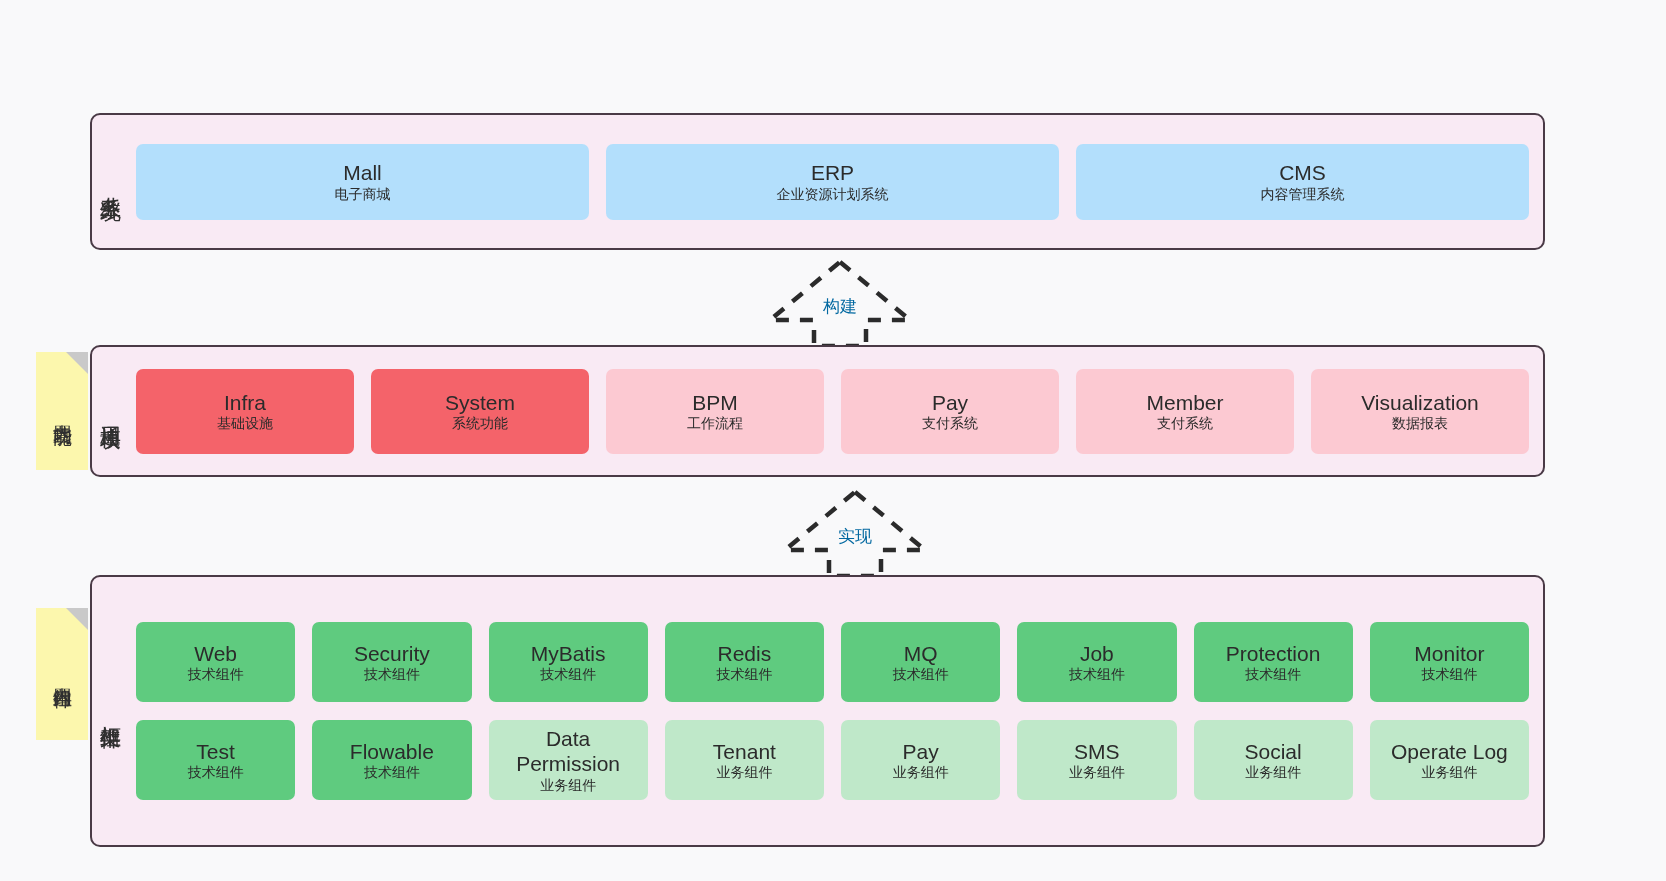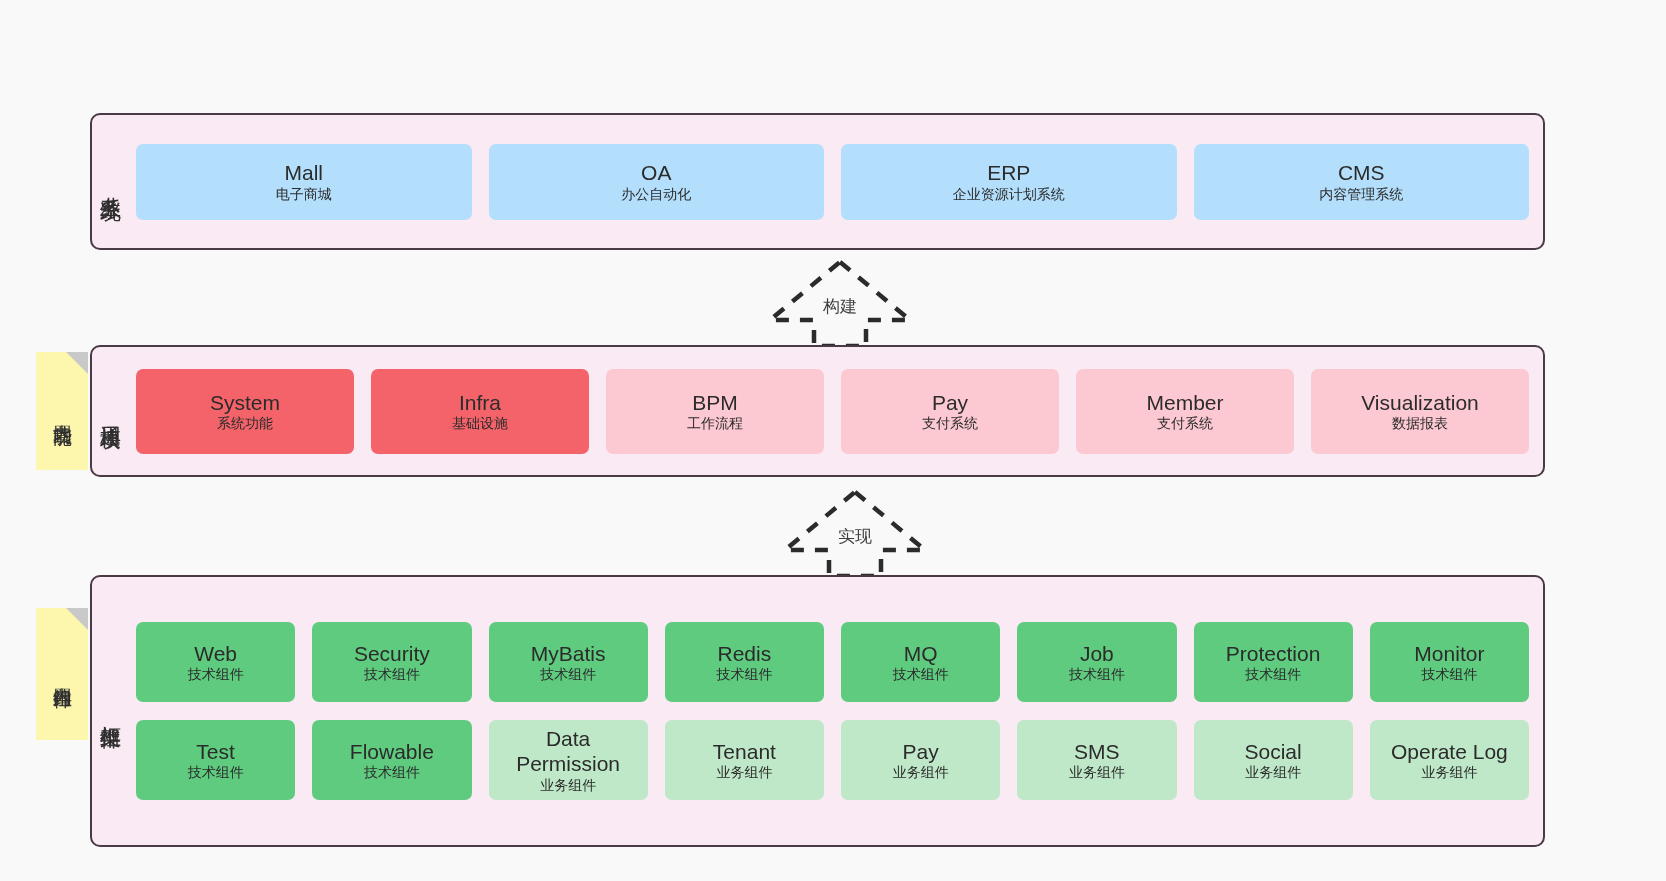--- a/index.html
+++ b/index.html
@@ -137,21 +137,21 @@
   .connector {
     position: absolute;
     pointer-events: none;
   }
   .connector .conn-label {
     position: absolute;
     left: 0;
     right: 0;
     text-align: center;
     font-size: 17px;
-    color: #404040;
+    color: #0369a1;
     user-select: none;
   }
   .conn-build { left: 742px; top: 258px; width: 196px; height: 90px; }
   .conn-build .conn-label { top: 37px; }
   .conn-impl  { left: 757px; top: 488px; width: 196px; height: 90px; }
   .conn-impl  .conn-label { top: 37px; }
 </style>
 </head>
 <body>
 
@@ -159,24 +159,20 @@
 
   <div class="layer layer-top">
     <div class="layer-label">业务系统</div>
     <div class="layer-body">
       <div class="row">
         <div class="card blue">
           <div class="title">Mall</div>
           <div class="sub">电子商城</div>
         </div>
         <div class="card blue">
-          <div class="title">OA</div>
-          <div class="sub">办公自动化</div>
-        </div>
-        <div class="card blue">
           <div class="title">ERP</div>
           <div class="sub">企业资源计划系统</div>
         </div>
         <div class="card blue">
           <div class="title">CMS</div>
           <div class="sub">内容管理系统</div>
         </div>
       </div>
     </div>
   </div>
@@ -191,26 +187,26 @@
   <div class="note note-mid">
     <span class="fold"></span>
     <span>内置功能</span>
   </div>
 
   <div class="layer layer-mid">
     <div class="layer-label">通用模块</div>
     <div class="layer-body">
       <div class="row">
         <div class="card red">
+          <div class="title">Infra</div>
+          <div class="sub">基础设施</div>
+        </div>
+        <div class="card red">
           <div class="title">System</div>
           <div class="sub">系统功能</div>
-        </div>
-        <div class="card red">
-          <div class="title">Infra</div>
-          <div class="sub">基础设施</div>
         </div>
         <div class="card pink">
           <div class="title">BPM</div>
           <div class="sub">工作流程</div>
         </div>
         <div class="card pink">
           <div class="title">Pay</div>
           <div class="sub">支付系统</div>
         </div>
         <div class="card pink">

